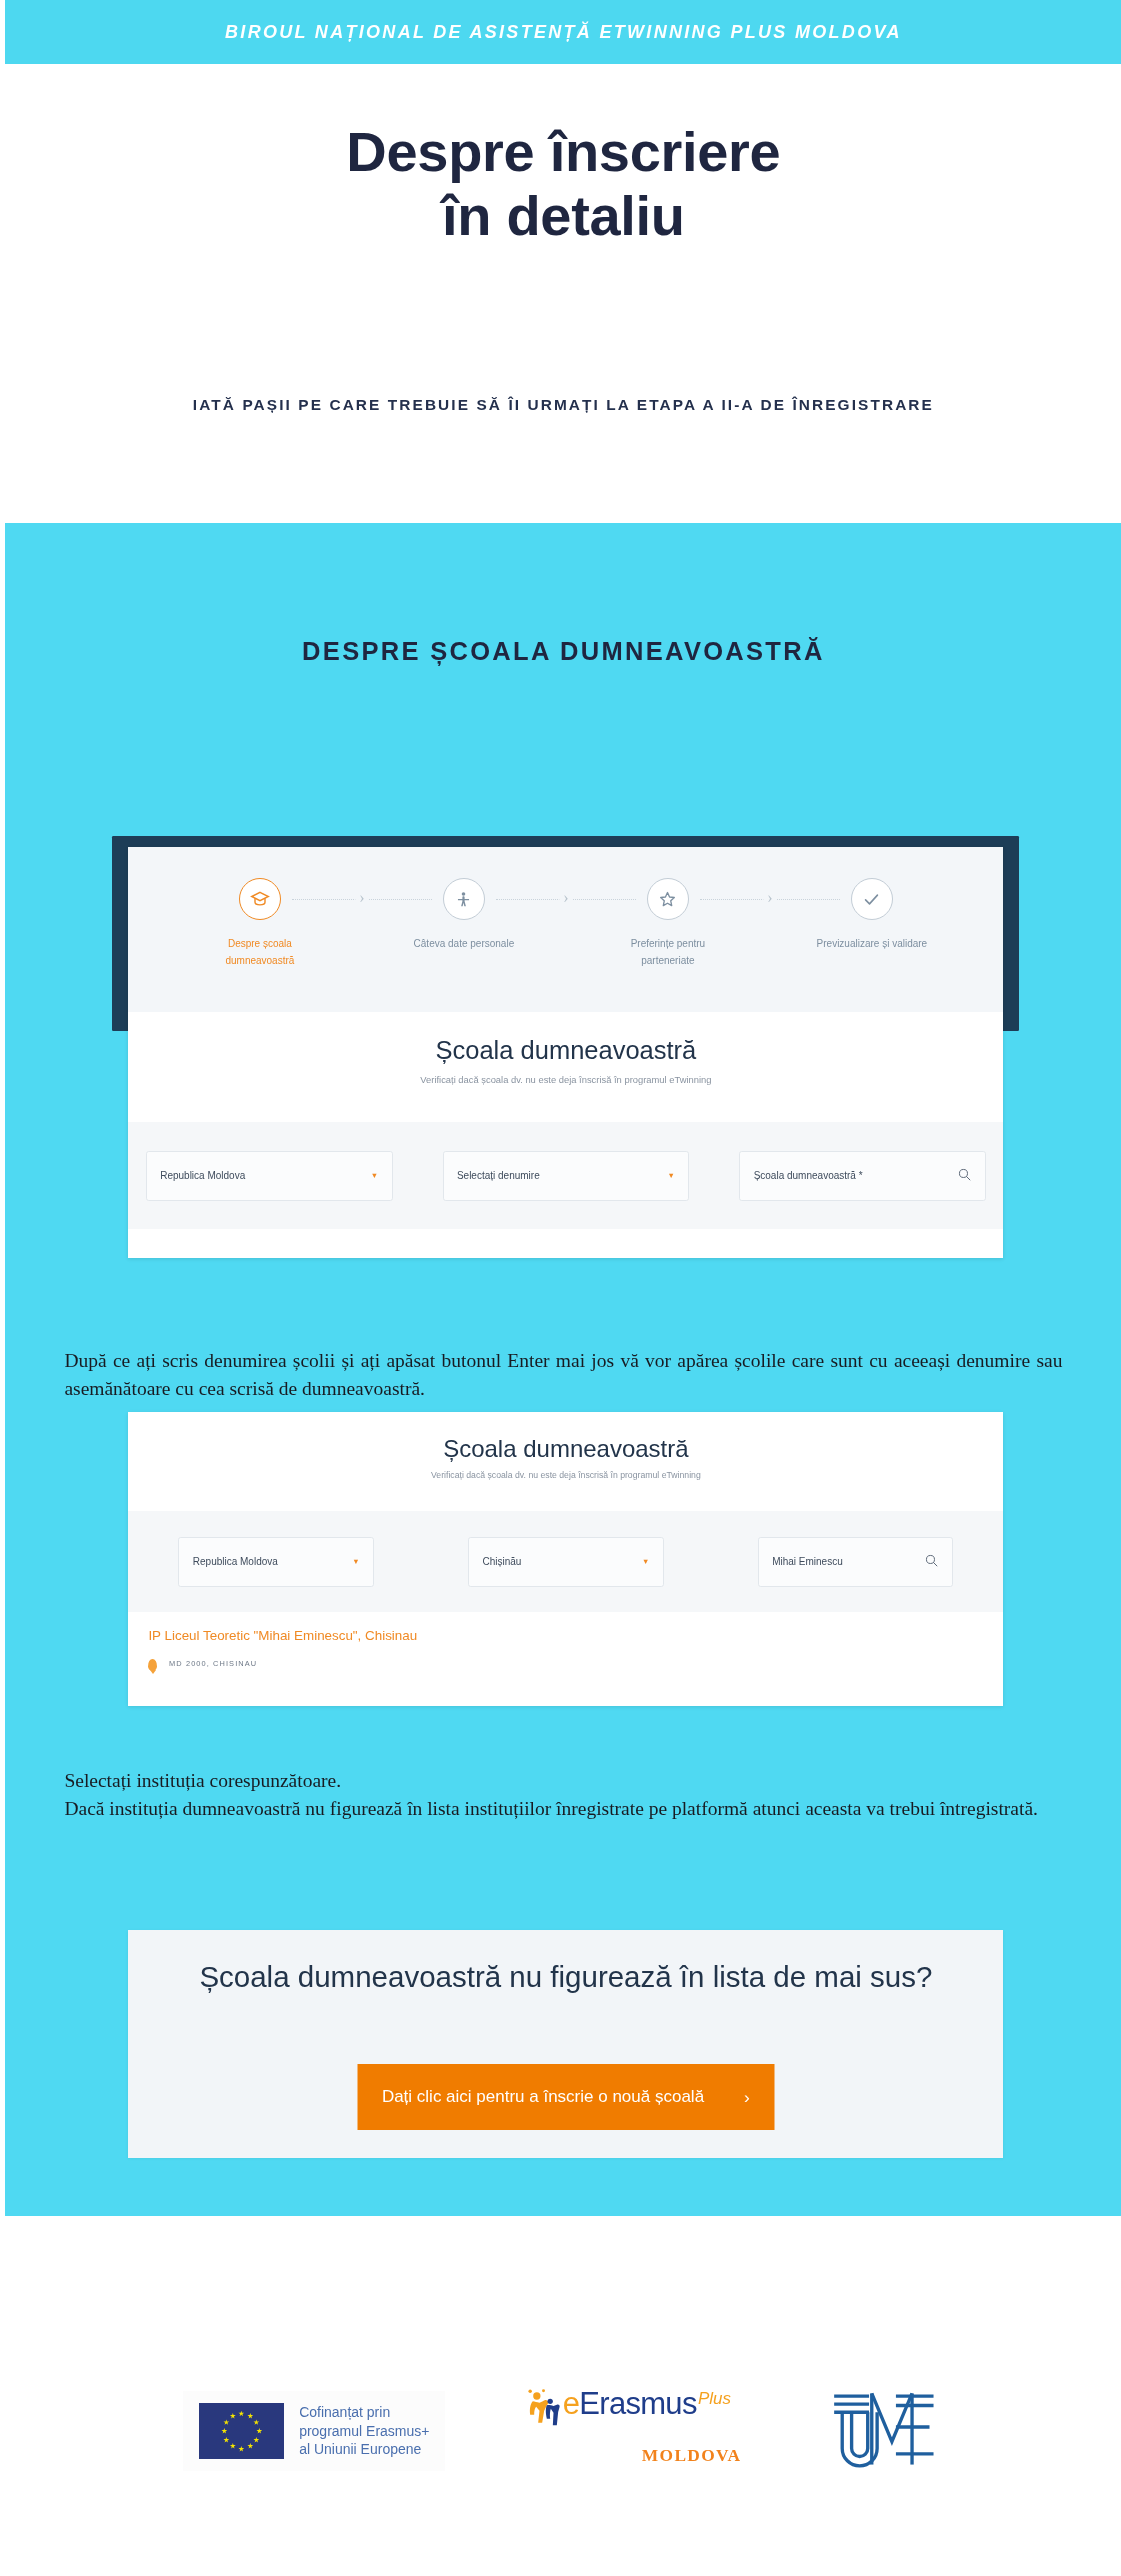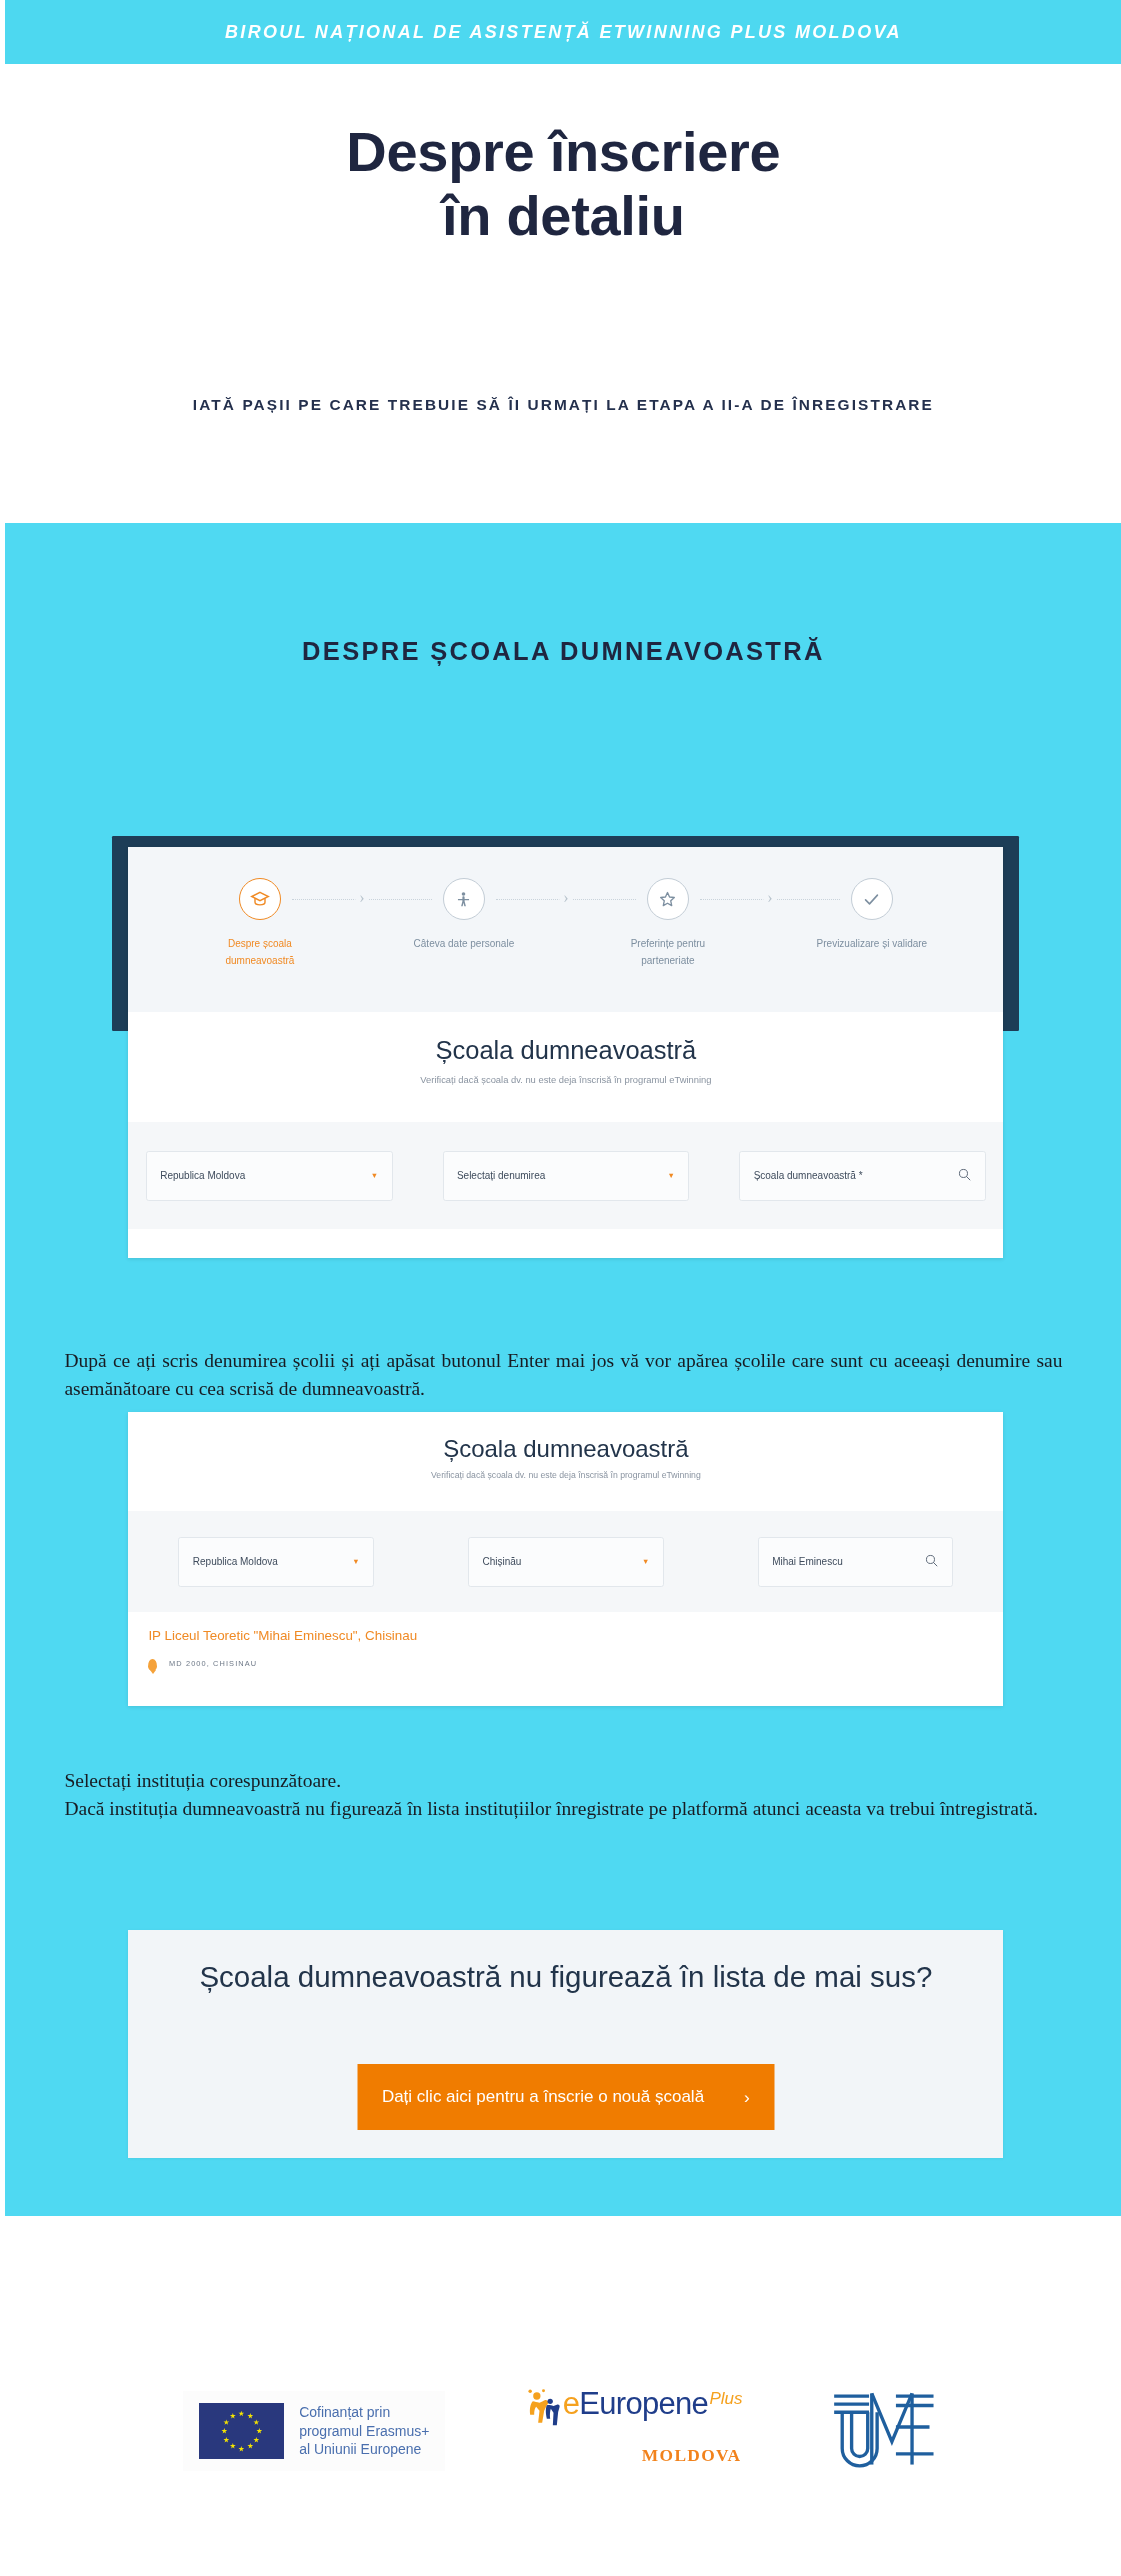--- a/index.html
+++ b/index.html
@@ -477,21 +477,21 @@
 
         <div class="shot-title">Școala dumneavoastră</div>
         <div class="shot-subtitle">Verificați dacă școala dv. nu este deja înscrisă în programul eTwinning</div>
 
         <div class="shot-formbar">
           <div class="field">
             <span>Republica Moldova</span>
             <span class="caret">▼</span>
           </div>
           <div class="field">
-            <span>Selectați denumirea</span>
+            <span>Selectați denumire</span>
             <span class="caret">▼</span>
           </div>
           <div class="field">
             <span>Școala dumneavoastră *</span>
             <span class="mag">
               <svg width="14.8" height="14.8" viewBox="0 0 24 24" fill="none" stroke="currentColor" stroke-width="1.6">
                 <circle cx="10.5" cy="10.5" r="6.5"></circle>
                   <path d="M15.5 15.5 L21 21" stroke-linecap="round"></path>
               </svg>
             </span>
@@ -577,21 +577,21 @@
           <div class="etw-runner">
             <svg width="35" height="48" viewBox="0 0 52 72">
               <circle cx="16" cy="12" r="5.5" fill="#f5a11e"></circle>
               <path d="M10 20 C6 24 5 32 6 40 L12 40 C12 34 13 30 15 28 L20 34 L18 52 L24 52 L27 34 L31 26 C33 24 34 21 32 19 C30 17 27 18 25 20 L20 22 C16 22 13 20 10 20 Z" fill="#f5a11e"></path>
               <circle cx="36" cy="20" r="4" fill="#1f3d8a"></circle>
               <path d="M31 26 C29 30 29 38 31 46 L36 46 C35 40 36 34 37 31 L41 37 L40 56 L46 56 L48 36 L50 29 C51 26 49 24 46 25 L41 27 C37 26 34 25 31 26 Z" fill="#1f3d8a"></path>
               <circle cx="6" cy="5" r="2.6" fill="#f5a11e"></circle>
               <circle cx="26" cy="4" r="2.2" fill="#f5a11e"></circle>
             </svg>
           </div>
-          <div class="etw-word"><span class="etw-e">e</span><span class="etw-rest">Europene</span></div>
+          <div class="etw-word"><span class="etw-e">e</span><span class="etw-rest">Erasmus</span></div>
           <div class="etw-plus">Plus</div>
         </div>
         <div class="etw-moldova">MOLDOVA</div>
       </div>
 
       <div class="logo-utm">
         <svg width="121" height="94" viewBox="0 0 180 140">
           <g stroke="#1f5f9e" stroke-width="5" fill="none">
             <path d="M18 18 H70 M18 30 H70 M18 42 H70"></path>
             <path d="M30 42 V96 a26 26 0 0 0 52 0 V42"></path>

